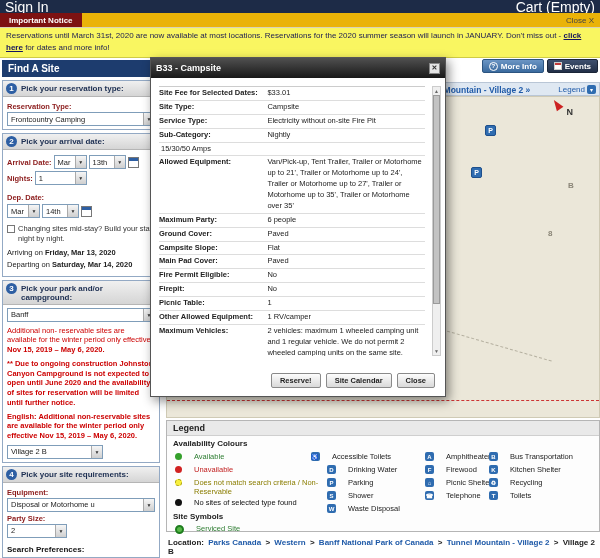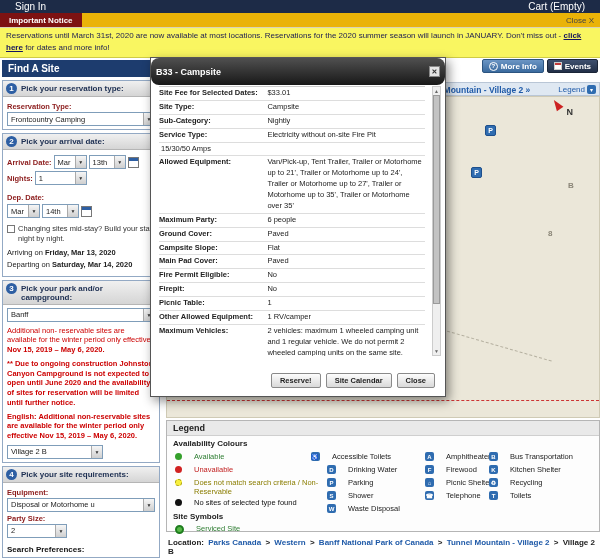--- a/index.html
+++ b/index.html
@@ -1,21 +1,21 @@
 <!DOCTYPE html>
 <html><head>
 <meta charset="utf-8">
 <style>
   *{margin:0;padding:0;box-sizing:border-box;}
   html,body{background:#fff;}
   body{font-family:"Liberation Sans",sans-serif;}
   #screen{position:relative;width:600px;height:558px;overflow:hidden;background:#fff;font-size:8px;color:#222;}
 
   
-  .topbar{position:absolute;left:0;top:0;width:600px;height:13px;background:#1d2b47;color:#fff;display:flex;justify-content:space-between;align-items:center;padding:0 15px;font-size:10px;}
+  .topbar{position:absolute;left:0;top:0;width:600px;height:13px;background:#1d2b47;color:#fff;display:flex;justify-content:space-between;align-items:center;padding:0 5px;font-size:14px;}
   .toplink{cursor:pointer;}
 
   
   .notice-row{position:absolute;left:0;top:13px;width:600px;height:15px;background:#eab308;border-bottom:1px solid #d8d2b8;display:flex;align-items:center;justify-content:space-between;}
   .notice-badge{background:#7d1212;color:#fff;font-weight:bold;height:100%;display:flex;align-items:center;padding:0 9px;font-size:8px;}
   .notice-close{padding-right:6px;color:#444;font-size:8px;cursor:pointer;}
   .banner{position:absolute;left:0;top:28px;width:600px;height:30px;background:#f9f661;border-bottom:1px solid #cfcb45;color:#1b1b52;font-size:8px;line-height:1.5;padding:2px 6px;}
   .bannerlink{color:#14145e;text-decoration:underline;cursor:pointer;font-weight:bold;}
 
   
@@ -82,21 +82,21 @@
   .lbl-black{color:#111;}
   .lg-icon{width:9px;height:9px;background:#2f6cb0;border-radius:2px;color:#fff;font-size:6px;font-weight:bold;display:flex;align-items:center;justify-content:center;flex:0 0 auto;}
 
   
   .crumb{position:absolute;left:168px;top:538px;width:430px;font-size:8px;font-weight:bold;color:#222;z-index:1;}
   .crumb span{margin-right:2px;}
   .crumb-link{color:#1f5aa8;cursor:pointer;}
 
   
   .modal{position:absolute;left:150px;top:57px;width:296px;height:340px;background:#fff;border:1px solid #555;box-shadow:3px 4px 10px rgba(0,0,0,.45);z-index:50;}
-  .modal-head{height:27px;background:linear-gradient(#505050,#181818);color:#fff;display:flex;align-items:center;justify-content:space-between;padding:0 5px;font-weight:bold;font-size:9px;cursor:move;border-radius:8px;}
+  .modal-head{height:20px;background:linear-gradient(#505050,#181818);color:#fff;display:flex;align-items:center;justify-content:space-between;padding:0 5px;font-weight:bold;font-size:9px;cursor:move;}
   .modal-x{width:11px;height:11px;background:#e5e5e5;border:1px solid #888;color:#333;font-size:7px;display:flex;align-items:center;justify-content:center;font-weight:bold;cursor:pointer;}
   .modal-table{position:absolute;left:8px;right:20px;top:28px;bottom:40px;border-top:1px solid #ccc;overflow:hidden;}
   .mrow{display:flex;border-bottom:1px solid #ddd;}
   .mlabel{flex:0 0 40%;font-weight:bold;font-size:7.5px;line-height:1.45;padding:1px 3px 1px 0;}
   .mvalue{flex:1;font-size:7.5px;line-height:1.45;padding:1px 0 1px 2px;}
   .modal-scroll{position:absolute;right:4px;top:28px;bottom:40px;width:9px;background:#efefef;border:1px solid #ccc;}
   .modal-thumb{position:absolute;left:0;top:8px;width:7px;height:78%;background:#c3c3c3;border:1px solid #9a9a9a;cursor:grab;}
   .scroll-arrow{position:absolute;left:0;width:7px;height:8px;font-size:5px;color:#666;display:flex;align-items:center;justify-content:center;cursor:pointer;}
   .scroll-up{top:0;}
   .scroll-down{bottom:0;}
@@ -360,26 +360,26 @@
     <div class="modal-table">
       <div class="mrow">
           <div class="mlabel">Site Fee for Selected Dates:</div>
           <div class="mvalue">$33.01</div>
         </div>
       <div class="mrow">
           <div class="mlabel">Site Type:</div>
           <div class="mvalue">Campsite</div>
         </div>
       <div class="mrow">
+          <div class="mlabel">Service Type:</div>
+          <div class="mvalue">Electricity without on-site Fire Pit</div>
+        </div>
+      <div class="mrow">
           <div class="mlabel">Sub-Category:</div>
           <div class="mvalue">Nightly</div>
-        </div>
-      <div class="mrow">
-          <div class="mlabel">Service Type:</div>
-          <div class="mvalue">Electricity without on-site Fire Pit</div>
         </div>
       <div class="mrow">
           <div class="mvalue">15/30/50 Amps</div>
         </div>
       <div class="mrow">
           <div class="mlabel">Allowed Equipment:</div>
           <div class="mvalue">Van/Pick-up, Tent Trailer, Trailer or Motorhome up to 21', Trailer or Motorhome up to 24', Trailer or Motorhome up to 27', Trailer or Motorhome up to 35', Trailer or Motorhome over 35'</div>
         </div>
       <div class="mrow">
           <div class="mlabel">Maximum Party:</div>

